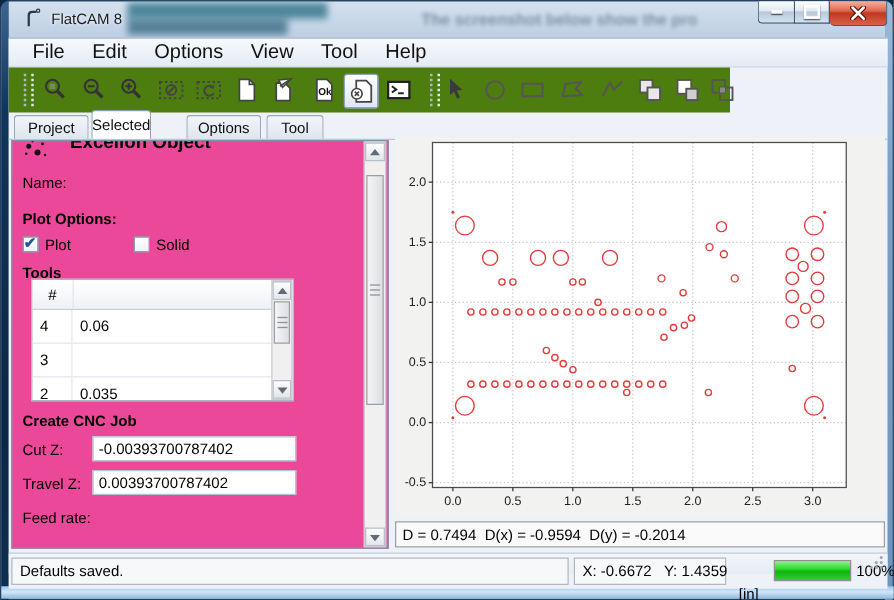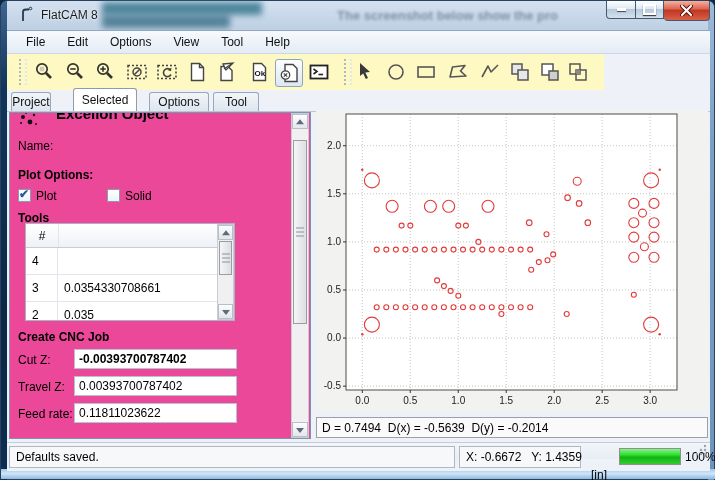--- a/index.html
+++ b/index.html
@@ -36,23 +36,23 @@
     background:linear-gradient(180deg,#f7b0a0 0,#dd6852 40%,#c03722 50%,#d9604b 100%);}
   .glyph-min{width:9px;height:3px;background:#fff;box-shadow:0 1px 1px #445;}
   .glyph-max{width:9px;height:7px;border:2px solid #fff;box-shadow:0 1px 1px #445;}
   
   .client{left:6px;top:29px;width:703px;height:441px;background:#eef2f8;
     border-top:1px solid #8fa5c0;box-sizing:border-box;}
   
   .menubar{left:0;top:0;width:703px;height:23px;
     background:linear-gradient(180deg,#f7fafd 0,#e3ebf5 100%);
     border-bottom:1px solid #cdd8e6;display:flex;align-items:center;padding-left:8px;box-sizing:border-box;}
-  .menu-item{padding:3px 11px;font-size:12px;color:#111;text-align:center;}
-  
-  .toolbar{left:0;top:23px;width:577px;height:36px;background:#fef9c3;padding-left:20px;}
+  .menu-item{padding:3px 11px;font-size:16px;color:#111;text-align:center;}
+  
+  .toolbar{left:0;top:23px;width:577px;height:36px;background:#4d7c0f;}
   .grip{top:5px;width:4px;height:26px;border-left:2px dotted #aeb9c6;border-right:2px dotted #dfe7f0;}
   .tbtn{top:5px;width:26px;height:26px;display:flex;align-items:center;justify-content:center;}
   .tbtn.boxed{border:1px solid #8fa3bb;border-radius:3px;
     background:linear-gradient(180deg,#fdfeff,#dde7f2);}
   .tbtn svg{display:block;}
   
   .tabbar{left:0;top:58px;width:703px;height:23px;border-bottom:1px solid #bac6d4;box-sizing:border-box;}
   .tab{position:absolute;bottom:0;height:19px;box-sizing:border-box;
     background:linear-gradient(180deg,#f2f6fa 0,#dde5ef 100%);
     border:1px solid #9aa7b8;border-bottom:none;border-radius:3px 3px 0 0;
@@ -263,22 +263,22 @@
       <div class="abs tbtn" style="left:558px">
         <svg width="22" height="22" viewBox="0 0 22 22">
             <rect x="3" y="3" width="10" height="10" fill="none" stroke="#555" stroke-width="1.5"></rect>
             <rect x="9" y="9" width="10" height="10" fill="none" stroke="#555" stroke-width="1.5"></rect>
             <rect x="9" y="9" width="4" height="4" fill="#888"></rect>
           </svg>
       </div>
     </div>
 
     <div class="abs tabbar">
-      <div class="tab" style="left:4px;width:40px">Project</div>
-      <div class="tab active" style="left:66px;width:64px">Selected</div>
+      <div class="tab" style="left:4px;width:60px">Project</div>
+      <div class="tab active" style="left:66px;width:48px">Selected</div>
       <div class="tab" style="left:142px;width:60px">Options</div>
       <div class="tab" style="left:206px;width:46px">Tool</div>
     </div>
 
     <div class="abs panel">
       <div class="abs" style="left:8px;top:-2px">
         <svg width="22" height="20" viewBox="0 0 22 20">
             <circle cx="5" cy="6" r="2" fill="#111"></circle>
             <circle cx="12" cy="11" r="2.4" fill="#111"></circle>
             <circle cx="16" cy="4" r="1.2" fill="#111"></circle>
@@ -299,24 +299,24 @@
       <div class="abs lbl" style="left:115px;top:76px">Solid</div>
 
       <div class="abs lbl b" style="left:8px;top:98px">Tools</div>
 
       <div class="abs ttable">
         <div class="thead">
           <div class="th col-num">#</div>
         </div>
         <div class="trow">
           <div class="td col-num">4</div>
+          <div class="td col-dia">0.06</div>
         </div>
         <div class="trow">
           <div class="td col-num">3</div>
-          <div class="td col-dia">0.0354330708661</div>
         </div>
         <div class="trow">
           <div class="td col-num">2</div>
           <div class="td col-dia">0.035</div>
         </div>
 
         <div class="abs sb" style="right:0;top:0;width:17px;height:96px">
           <div class="sb-btn" style="top:0">
               <div class="arrow-up"></div>
             </div>
@@ -325,27 +325,26 @@
             </div>
           <div class="sb-btn" style="bottom:0">
               <div class="arrow-dn"></div>
             </div>
         </div>
       </div>
 
       <div class="abs lbl b" style="left:8px;top:217px">Create CNC Job</div>
 
       <div class="abs lbl" style="left:8px;top:240px">Cut Z:</div>
-      <input class="abs field" style="left: 64px; top: 236px; width: 163px; font-weight: bold;" value="-0.00393700787402">
+      <input class="abs field" style="left: 64px; top: 236px; width: 163px;" value="-0.00393700787402">
 
       <div class="abs lbl" style="left:8px;top:267px">Travel Z:</div>
       <input class="abs field" style="left: 64px; top: 263px; width: 163px;" value="0.00393700787402">
 
       <div class="abs lbl" style="left:8px;top:294px">Feed rate:</div>
-      <input class="abs field" style="left: 64px; top: 290px; width: 163px;" value="0.11811023622">
 
 
       <div class="abs sb" style="left:281px;top:0;width:18px;height:325px">
         <div class="sb-btn" style="top:0">
             <div class="arrow-up"></div>
           </div>
         <div class="sb-thumb" style="top:26px;height:184px">
             <div class="sb-grip"></div>
           </div>
         <div class="sb-btn" style="bottom:0">
@@ -471,21 +470,21 @@
           <text x="25" y="182.98606271777004" text-anchor="end" font-size="10" fill="#222" font-family="Liberation Sans, sans-serif">0.5</text>
           <line x1="27" y1="131.90243902439025" x2="30" y2="131.90243902439025" stroke="#333" stroke-width="1"></line>
           <text x="25" y="134.90243902439025" text-anchor="end" font-size="10" fill="#222" font-family="Liberation Sans, sans-serif">1.0</text>
           <line x1="27" y1="83.81881533101048" x2="30" y2="83.81881533101048" stroke="#333" stroke-width="1"></line>
           <text x="25" y="86.81881533101048" text-anchor="end" font-size="10" fill="#222" font-family="Liberation Sans, sans-serif">1.5</text>
           <line x1="27" y1="35.73519163763066" x2="30" y2="35.73519163763066" stroke="#333" stroke-width="1"></line>
           <text x="25" y="38.73519163763066" text-anchor="end" font-size="10" fill="#222" font-family="Liberation Sans, sans-serif">2.0</text>
         </svg>
     </div>
 
-    <div class="abs measure">D = 0.7494  D(x) = -0.5639  D(y) = -0.2014</div>
+    <div class="abs measure">D = 0.7494  D(x) = -0.9594  D(y) = -0.2014</div>
 
     <div class="abs statusbar">
       <div class="sbox" style="left:2px;width:446px">Defaults saved.</div>
       <div class="sbox" style="left:452px;width:122px">X: -0.6672   Y: 1.4359</div>
       <div class="units" style="left:584px">[in]</div>
       <div class="progress" style="left:612px"></div>
       <div class="ptext" style="left:678px">100%</div>
       <svg class="abs" style="right:3px;bottom:3px" width="13" height="13">
         <g fill="#98a3b0">
             <circle cx="11" cy="3" r="1.2"></circle>

